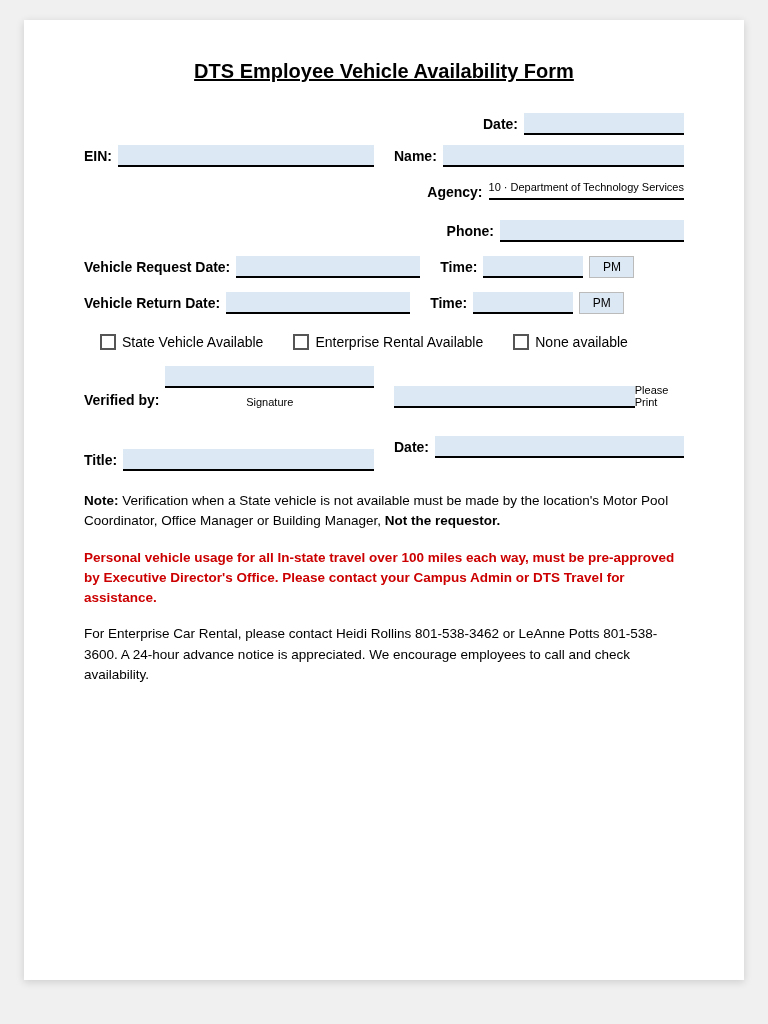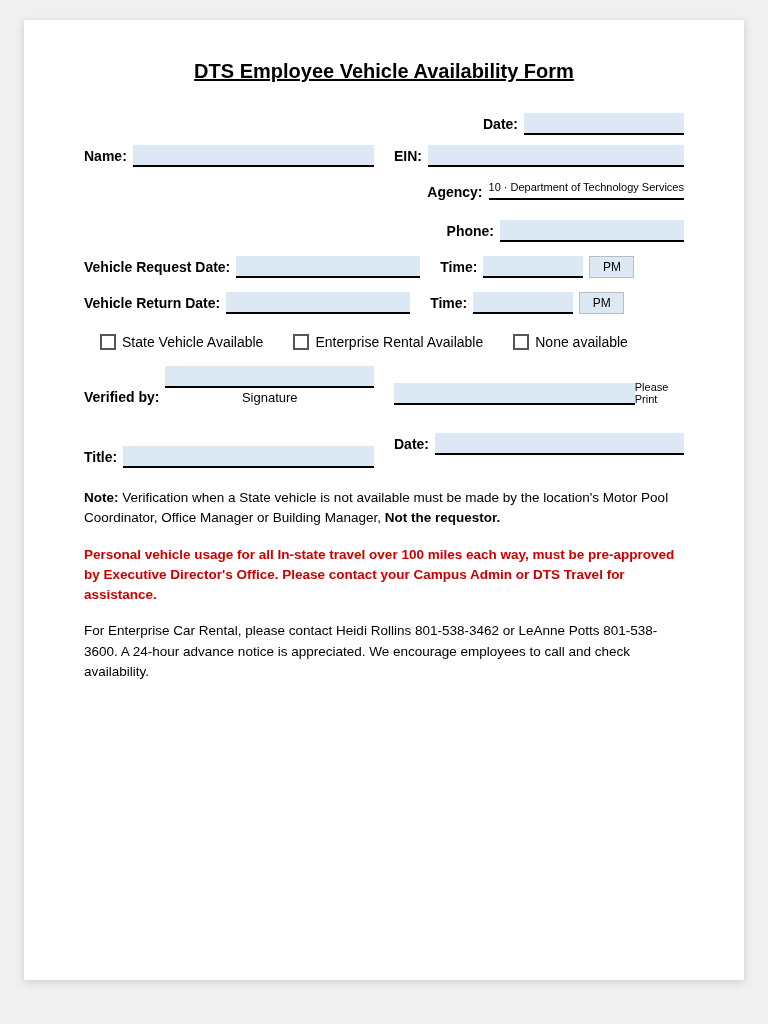--- a/index.html
+++ b/index.html
@@ -183,23 +183,23 @@
     .verified-input {
       background: #dde8f5;
       border: none;
       border-bottom: 2px solid #000;
       height: 22px;
       width: 100%;
       font-size: 13px;
     }
 
     .verified-sublabel {
-      font-size: 13px;
-      color: #000;
-      margin-top: 2px;
+      font-size: 11px;
+      color: #000;
+      margin-top: 8px;
     }
 
     .print-input-wrap {
       display: flex;
       align-items: flex-end;
       flex: 1;
     }
 
     .print-input {
       background: #dde8f5;
@@ -296,25 +296,25 @@
 
   <div class="date-top-row">
     <div class="date-top-col">
       <span class="field-label">Date:</span>
       <input class="date-top-input" type="text" style="">
     </div>
   </div>
 
   <div class="form-row">
     <div class="form-col">
+      <span class="field-label">EIN:</span>
+      <input class="field-input" type="text" style="">
+    </div>
+    <div class="form-col">
       <span class="field-label">Name:</span>
-      <input class="field-input" type="text" style="">
-    </div>
-    <div class="form-col">
-      <span class="field-label">EIN:</span>
       <input class="field-input" type="text" style="">
     </div>
   </div>
 
   <div class="agency-row">
     <div class="agency-col">
       <span class="field-label">Agency:</span>
       <div class="agency-value-wrap">
         <span class="agency-value-text">10 · Department of Technology Services</span>
         <div class="agency-underline"></div>

